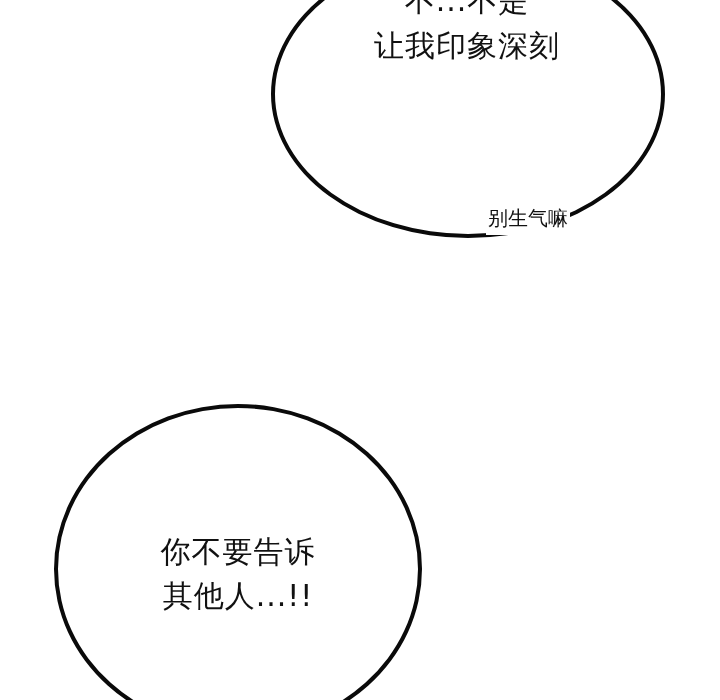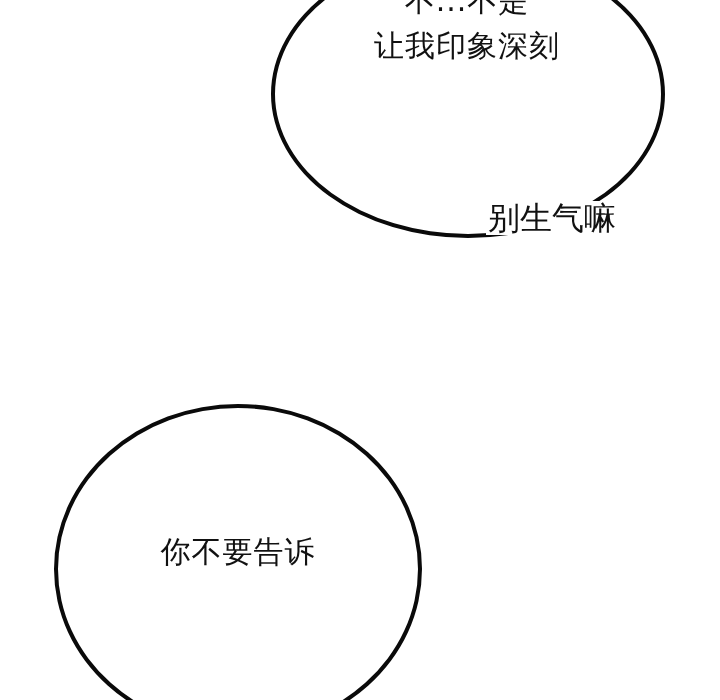--- a/index.html
+++ b/index.html
@@ -53,34 +53,35 @@
       top: 530px;
       line-height: 44px;
     }
     .line {
       display: block;
     }
     #aside-text {
       position: absolute;
       left: 486px;
       top: 201px;
-      font-size: 32px;
+      font-size: 20px;
       line-height: 34px;
       background: #ffffff;
       padding: 0 2px;
       white-space: nowrap;
     }
   </style>
 </head>
 <body>
 
 <div id="bubble-top" class="bubble"></div>
 <div id="top-text" class="bubble-text">
   <span class="line">不...不是</span>
   <span class="line">让我印象深刻</span>
 </div>
 
 <div id="aside-text">别生气嘛</div>
 
 <div id="bubble-bottom" class="bubble"></div>
 <div id="bottom-text" class="bubble-text">
   <span class="line">你不要告诉</span>
+  <span class="line">其他人...!!</span>
 </div>
 
 </body></html>

